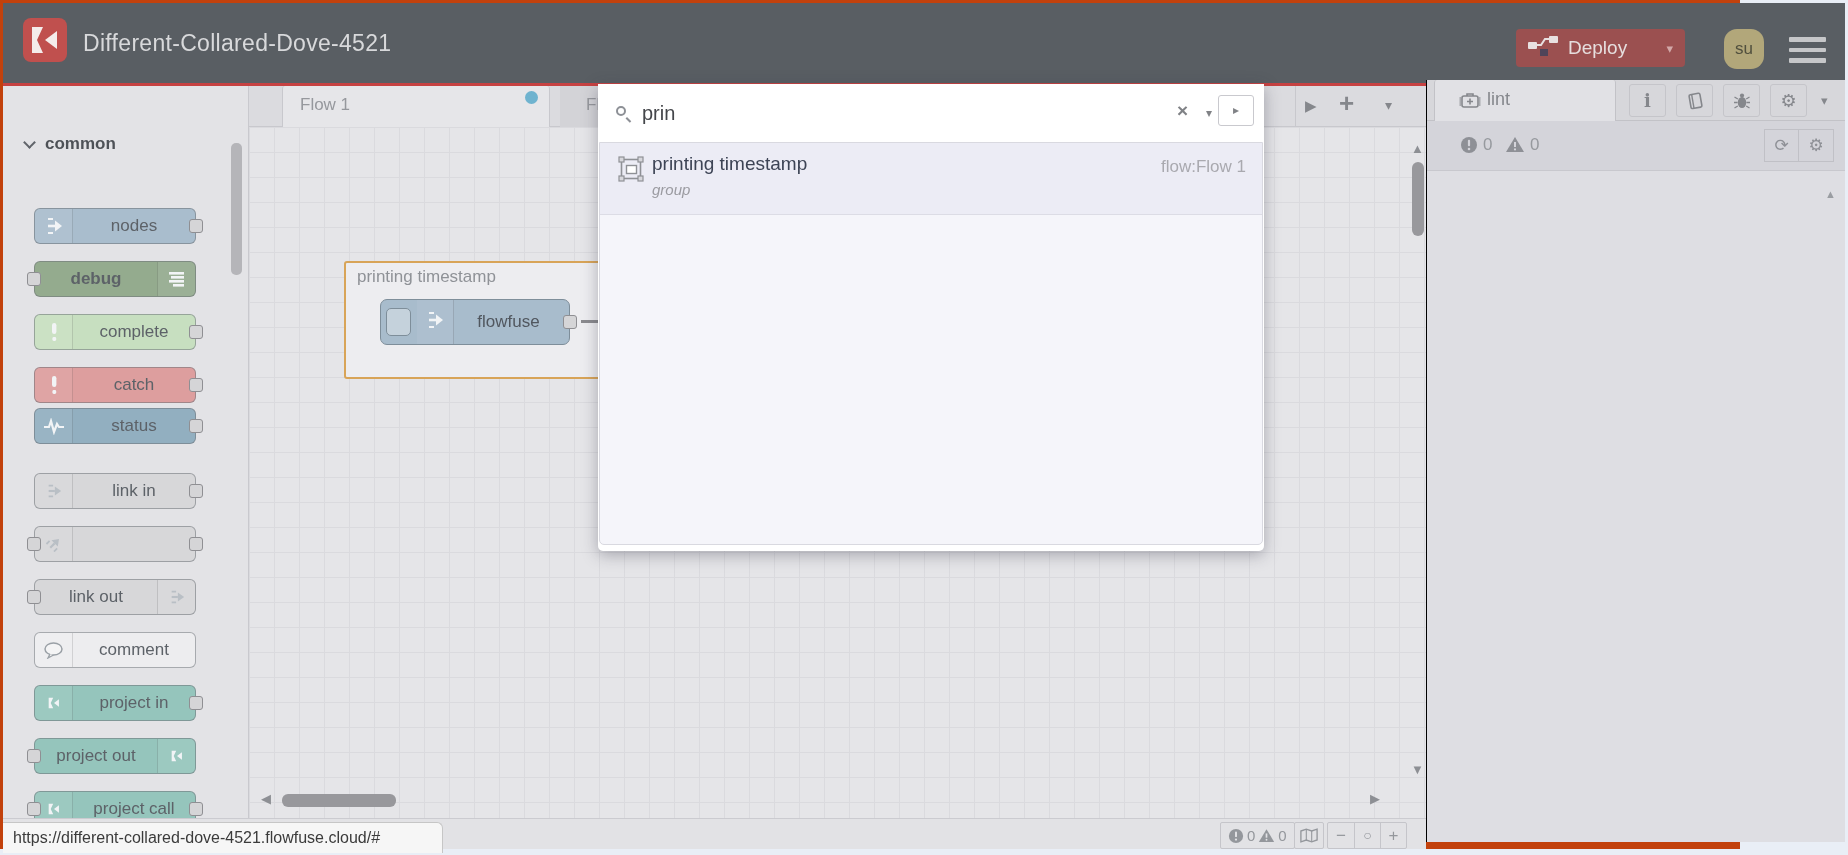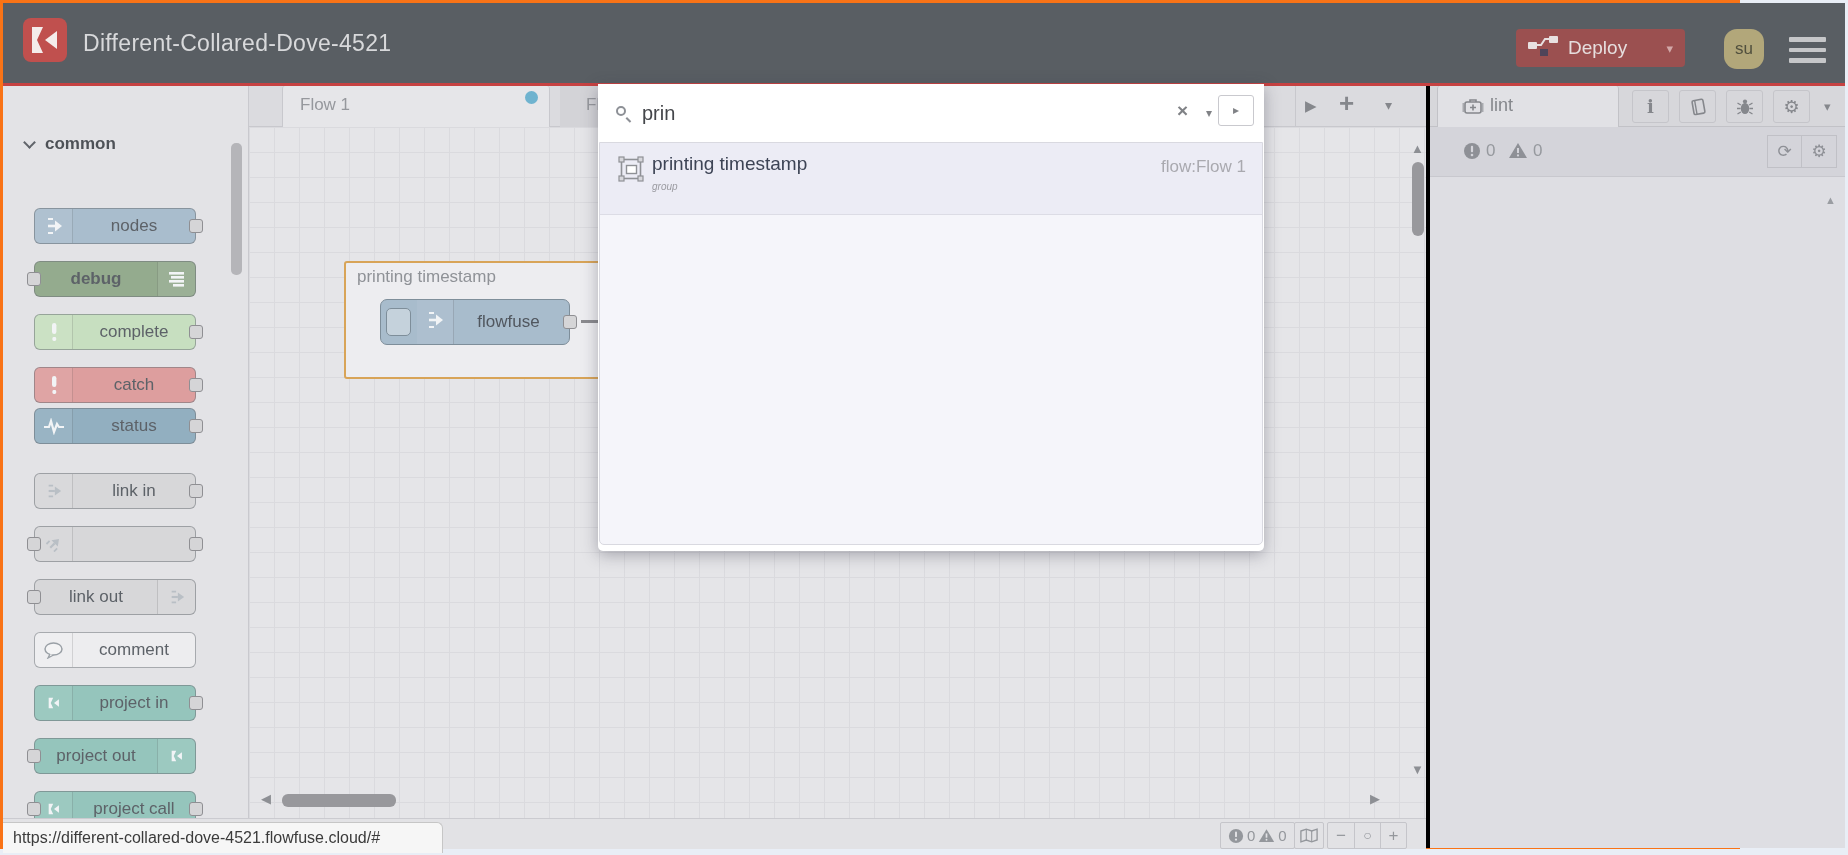--- a/index.html
+++ b/index.html
@@ -1,18 +1,18 @@
 <!DOCTYPE html>
 <html><head>
 <meta charset="utf-8">
 <style>
   * { margin:0; padding:0; box-sizing:border-box; }
   html,body { width:1848px; height:855px; }
   body { font-family:"Liberation Sans","DejaVu Sans",sans-serif; background:#e9eef6; overflow:hidden; }
-  .root { position:relative; width:1740px; height:855px; background:#f97316; }
+  .root { position:relative; width:1740px; height:855px; background:#c2410c; }
   .abs { position:absolute; }
 
   
   .header { left:3px; top:3px; width:1842px; height:80px; background:#595e63; }
   .redline { left:3px; top:83px; width:1842px; height:3px; background:#c64242; }
   .logo { left:23px; top:18px; width:44px; height:44px; background:#c0504e; border-radius:8px; }
   .app-title { left:80px; top:27px; font-size:23px; color:#d8d9db; letter-spacing:.3px; }
   .deploy-btn { left:1513px; top:26px; width:169px; height:38px; background:#9b5050; border-radius:4px; display:flex; align-items:center; cursor:pointer; }
   .deploy-btn .dicon { margin-left:12px; }
   .deploy-btn .dlabel { font-size:19px; color:#e6dede; margin-left:10px; }
@@ -73,25 +73,25 @@
   .srow .mag { left:18px; top:22px; border-color:#8d9096; }
   .srow .mag::after{ background:#8d9096; }
   .sinput { position:absolute; left:44px; top:14px; width:500px; height:30px; border:none; outline:none; font-size:20px; color:#44464a; font-family:inherit; background:transparent; }
   .s-clear { position:absolute; right:76px; top:16px; font-size:19px; font-weight:bold; color:#808286; cursor:pointer; }
   .s-hist { position:absolute; right:52px; top:22px; font-size:12px; color:#808286; cursor:pointer; }
   .s-open { position:absolute; right:10px; top:11px; width:36px; height:31px; border:1px solid #c9c9ce; border-radius:3px; text-align:center; line-height:29px; font-size:12px; color:#808286; cursor:pointer; }
   .sresults { position:absolute; left:1px; top:58px; width:664px; height:403px; background:#f5f5fa; border:1px solid #d9d9e0; border-radius:0 0 5px 5px; overflow:hidden; }
   .sres-row { position:absolute; left:0; top:0; width:664px; height:72px; background:#ececf5; border-bottom:1px solid #dcdce5; cursor:pointer; }
   .sres-row .gicon { position:absolute; left:16px; top:11px; }
   .sres-title { position:absolute; left:52px; top:10px; font-size:19px; color:#3d4455; }
-  .sres-sub { position:absolute; left:52px; top:38px; font-size:10px; font-style:italic; color:#9b9ba1; }
+  .sres-sub { position:absolute; left:52px; top:38px; font-size:15px; font-style:italic; color:#9b9ba1; }
   .sres-flow { position:absolute; right:18px; top:14px; font-size:17px; color:#a9a9af; }
 
   
-  .sidebar { left:1426px; top:86px; width:419px; height:762px; background:#dedee3; border-left:4px solid #000000; overflow:hidden;text-align:right; }
+  .sidebar { left:1426px; top:80px; width:419px; height:762px; background:#dedee3; border-left:1px solid #000000; overflow:hidden;text-align:right; }
   .sb-tabs { position:absolute; left:0; top:0; width:419px; height:41px; background:#d7d7db; border-bottom:1px solid #c2c2c7; }
   .sb-tab { position:absolute; left:7px; top:0; width:182px; height:41px; background:#e1e1e5; border-left:1px solid #c2c2c7; border-right:1px solid #c2c2c7; border-radius:3px 3px 0 0; cursor:pointer; }
   .sb-tab .stl { position:absolute; left:52px; top:9px; font-size:18px; color:#85878c; }
   .sb-tab svg { position:absolute; left:24px; top:11px; }
   .sb-btn { position:absolute; top:4px; width:37px; height:33px; border:1px solid #c5c5ca; border-radius:3px; display:flex; align-items:center; justify-content:center; color:#85878c; cursor:pointer; }
   .sb-caret { position:absolute; left:394px; top:13px; font-size:13px; color:#85878c; cursor:pointer; }
   .sb-toolbar { position:absolute; left:0; top:41px; width:419px; height:50px; background:#d4d4da; border-bottom:1px solid #c8c8ce; }
   .cnt { position:absolute; top:14px; font-size:17px; color:#96999e; }
   .sb-actions { position:absolute; right:12px; top:8px; height:33px; display:flex; }
   .sb-actions .cell { width:35px; height:33px; border:1px solid #c0c0c6; display:flex; align-items:center; justify-content:center; font-size:17px; color:#8e9096; cursor:pointer; }

